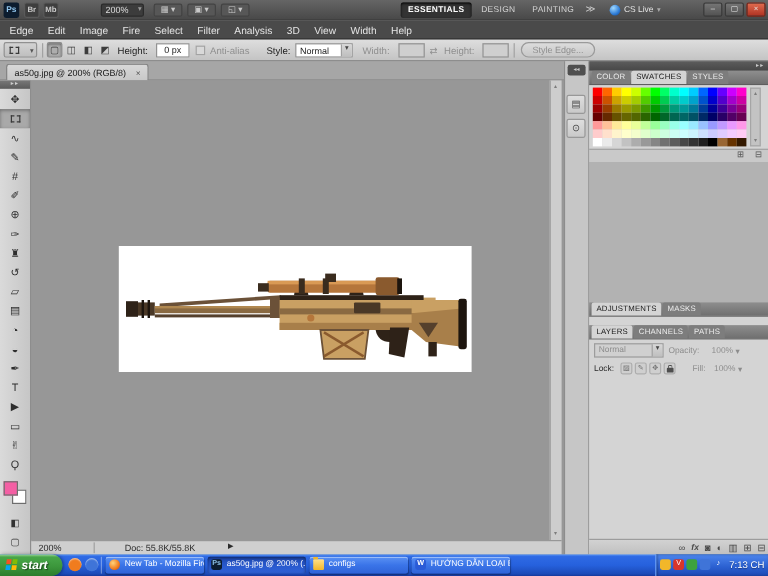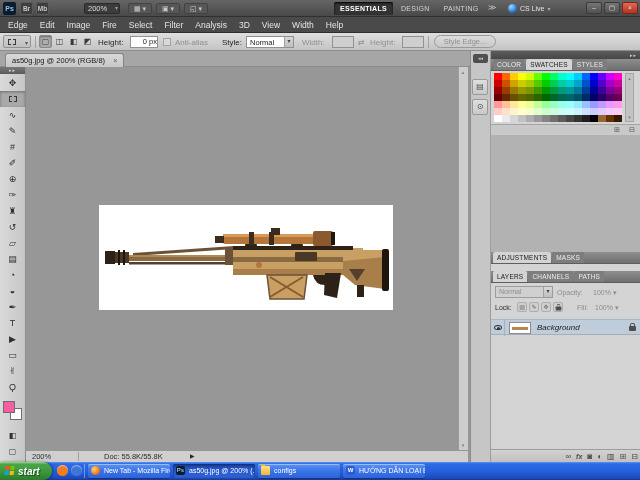--- a/index.html
+++ b/index.html
@@ -40,21 +40,21 @@
 .mq-glyph{display:inline-block;width:8px;height:6px;border:1px dashed #3a3a3a}
 .tool-preset .mq-glyph{position:absolute;left:4px;top:3px}
 .tool-preset .caret{position:absolute;right:2px;top:3px;font-size:6px;color:#555}
 .sep{width:1px;height:12px;background:#a2a2a2;top:3px}
 .s1{left:35px}.s2{left:428px}
 .cbg{left:39px;top:2px;display:flex;gap:1px}
 .combine{width:13px;height:13px;border:1px solid transparent;border-radius:2px;color:#3c3c3c;font-size:8px;line-height:12px;text-align:center}
 .combine.active{background:#adadad;border-color:#8a8a8a;box-shadow:inset 0 1px 2px rgba(0,0,0,.4)}
 .lab{font-size:8px;color:#1f1f1f;top:5px}
 .lab.gray{color:#8f8f8f}
-.inp{height:12px;top:3px;border:1px solid #929292;font-size:7.5px;line-height:10px;text-align:right;color:#222}
+.inp{height:12px;top:3px;border:1px solid #929292;font-size:7.5px;line-height:10px;text-align:center;color:#222}
 .inp.white{background:#fff}
 .inp.dis{background:#cfcfcf}
 .chk{left:163px;top:5px;width:8px;height:8px;background:#d9d9d9;border:1px solid #a3a3a3}
 .selbox{left:246px;top:3px;width:48px;height:12px;background:#fff;border:1px solid #909090;font-size:7.5px;color:#222}
 .selbox .val{position:absolute;left:3px;top:1px}
 .selcaret{position:absolute;right:0;top:0;width:9px;height:10px;background:linear-gradient(#d7d7d7,#bfbfbf);border-left:1px solid #a0a0a0;font-size:6px;text-align:center;line-height:9px;color:#444}
 .refine{left:434px;top:2px;width:62px;height:13px;border:1px solid #9a9a9a;border-radius:7px;background:linear-gradient(#dcdcdc,#c8c8c8);color:#8f8f8f;font-size:7.5px;text-align:center;line-height:12px}
 
 
 #tabbar{position:absolute;left:0;top:51px;width:470px;height:16px;background:#a6a6a6;border-bottom:1px solid #8d8d8d}
@@ -375,28 +375,20 @@
         <span class="pl dark" style="left:4px;top:21px">Lock:</span>
         <span class="lock-icons">
             <span class="lockbtn">▨</span>
             <span class="lockbtn">✎</span>
             <span class="lockbtn">✥</span>
             <span class="lockbtn"><span class="padlock"></span></span>
           </span>
         <span class="pl" style="left:86px;top:21px">Fill:</span>
         <span class="pl" style="left:104px;top:21px">100%</span>
         <span class="pl" style="left:124px;top:21px">▾</span>
-        <div class="layer-row">
-          <span class="eye-box">
-              <span class="eye"></span>
-            </span>
-          <span class="thumb"></span>
-          <span class="lname">Background</span>
-          <span class="padlock"></span>
-        </div>
         <div class="layers-footer">
           <span class="lf-icons">
               <span class="lficon">∞</span>
               <span class="lficon fx">fx</span>
               <span class="lficon">◙</span>
               <span class="lficon">◐</span>
               <span class="lficon">▥</span>
               <span class="lficon">⊞</span>
               <span class="lficon">⊟</span>
             </span>
@@ -419,15 +411,25 @@
         <span class="ql-ic" style="background: rgb(240, 124, 30);"></span>
         <span class="ql-ic" style="background: rgb(63, 116, 216);"></span>
       </span>
     <span class="ql-sep"></span>
     <div class="tbuttons">
         <div class="task-btn"><span class="tb-icon firefox"></span><span class="tb-label">New Tab - Mozilla Fire...</span></div>
         <div class="task-btn active"><span class="tb-icon photoshop">Ps</span><span class="tb-label">as50g.jpg @ 200% (...</span></div>
         <div class="task-btn"><span class="tb-icon folder"></span><span class="tb-label">configs</span></div>
         <div class="task-btn"><span class="tb-icon word">W</span><span class="tb-label">HƯỚNG DẪN LOẠI B...</span></div>
       </div>
+    <div class="tray">
+      <span class="tray-ics">
+          <span class="tray-ic" style="background: rgb(242, 183, 42);"></span>
+          <span class="tray-ic" style="background: rgb(216, 53, 42);">V</span>
+          <span class="tray-ic" style="background: rgb(61, 162, 61);"></span>
+          <span class="tray-ic" style="background: rgb(63, 116, 216);"></span>
+          <span class="tray-ic">♪</span>
+        </span>
+      <span class="clock">7:13 CH</span>
+    </div>
   </div>
 
 </div>
 
 </body></html>

